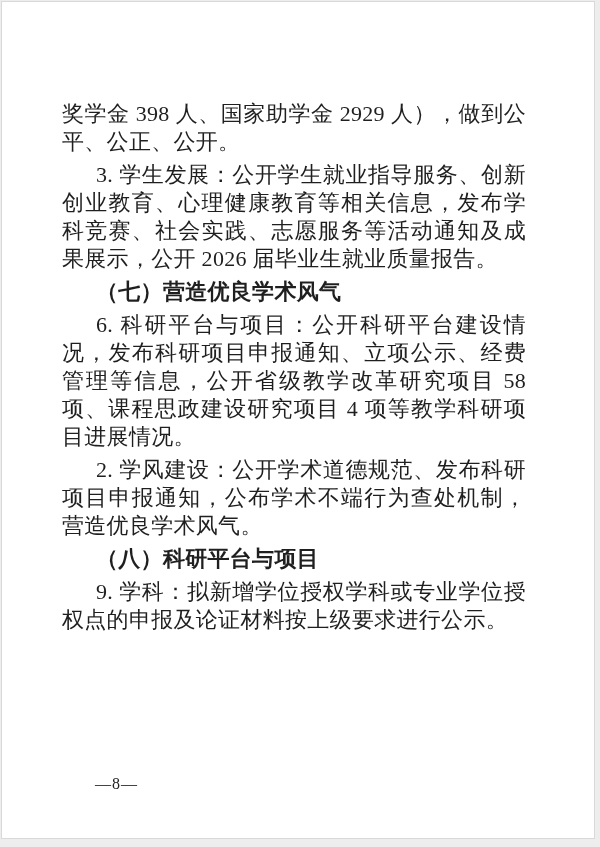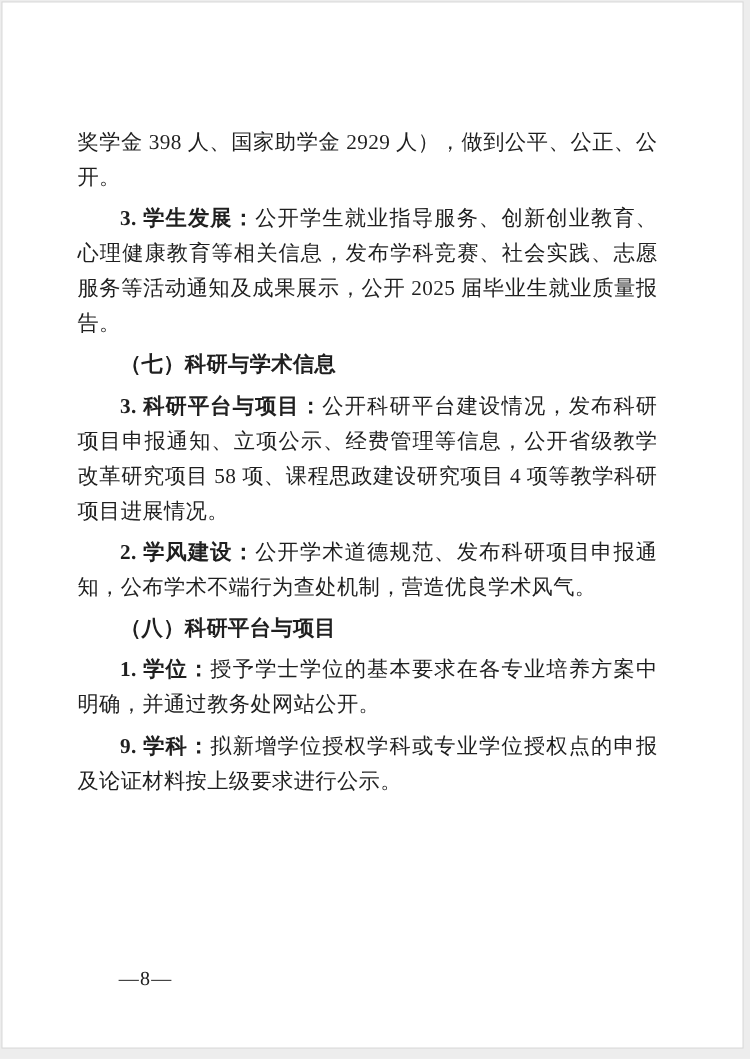--- a/index.html
+++ b/index.html
@@ -24,73 +24,72 @@
     background: #ffffff;
     border: 1px solid #d9d9d9;
     box-sizing: border-box;
   }
   .text-block {
     position: absolute;
     left: 60px;
     top: 98px;
     width: 464px;
     font-family: "Liberation Serif", "DejaVu Serif", serif;
-    font-size: 17px;
+    font-size: 22px;
     line-height: 28px;
     color: #1f1f1f;
     text-align: justify;
     letter-spacing: 0.3px;
   }
   .para {
     margin: 0;
     padding: 0;
   }
   .para + .para {
     margin-top: 5px;
   }
   .para.indent,
   .para.heading {
     text-indent: 34px;
   }
   .para.heading {
     font-weight: 700;
   }
   .para-label {
-    font-weight: 700;
+    font-weight: 400;
   }
   .page-number {
     position: absolute;
     left: 93px;
     bottom: 45px;
     font-family: "Liberation Serif", "DejaVu Serif", serif;
     font-size: 16px;
     color: #222222;
     letter-spacing: 1px;
   }
 </style>
 </head>
 <body>
 
 <div class="viewport">
   <div class="page">
     <div class="text-block">
 
       <p class="para continuation"><span class="para-text">奖学金 398 人、国家助学金 2929 人），做到公平、公正、公开。</span></p>
 
-      <p class="para indent"><span class="para-label">3. 学生发展：</span><span class="para-text">公开学生就业指导服务、创新创业教育、心理健康教育等相关信息，发布学科竞赛、社会实践、志愿服务等活动通知及成果展示，公开 2025 届毕业生就业质量报告。</span></p>
+      <p class="para indent"><span class="para-label">3. 学生发展：</span><span class="para-text">公开学生就业指导服务、创新创业教育、心理健康教育等相关信息，发布学科竞赛、社会实践、志愿服务等活动通知及成果展示，公开 2026 届毕业生就业质量报告。</span></p>
 
-      <p class="para heading"><span>（七）科研与学术信息</span></p>
+      <p class="para heading"><span>（七）营造优良学术风气</span></p>
 
 
-      <p class="para indent"><span class="para-label">3. 科研平台与项目：</span><span class="para-text">公开科研平台建设情况，发布科研项目申报通知、立项公示、经费管理等信息，公开省级教学改革研究项目 58 项、课程思政建设研究项目 4 项等教学科研项目进展情况。</span></p>
+      <p class="para indent"><span class="para-label">6. 科研平台与项目：</span><span class="para-text">公开科研平台建设情况，发布科研项目申报通知、立项公示、经费管理等信息，公开省级教学改革研究项目 58 项、课程思政建设研究项目 4 项等教学科研项目进展情况。</span></p>
 
       <p class="para indent"><span class="para-label">2. 学风建设：</span><span class="para-text">公开学术道德规范、发布科研项目申报通知，公布学术不端行为查处机制，营造优良学术风气。</span></p>
 
       <p class="para heading"><span>（八）科研平台与项目</span></p>
 
-      <p class="para indent"><span class="para-label">1. 学位：</span><span class="para-text">授予学士学位的基本要求在各专业培养方案中明确，并通过教务处网站公开。</span></p>
 
       <p class="para indent"><span class="para-label">9. 学科：</span><span class="para-text">拟新增学位授权学科或专业学位授权点的申报及论证材料按上级要求进行公示。</span></p>
 
     </div>
     <div class="page-number">—8—</div>
   </div>
 </div>
 
 </body></html>

